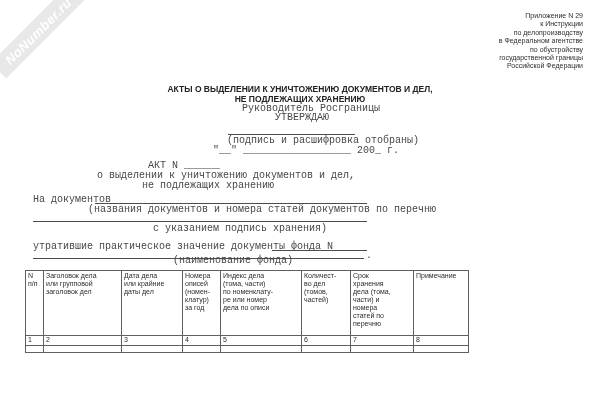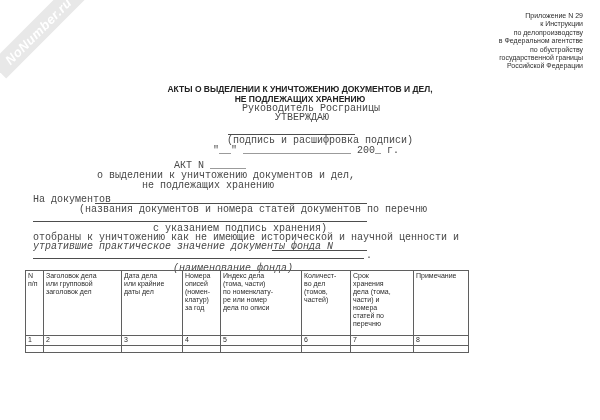--- a/index.html
+++ b/index.html
@@ -48,39 +48,38 @@
     </div>
 
   <div class="doc-title">
     <div>АКТЫ О ВЫДЕЛЕНИИ К УНИЧТОЖЕНИЮ ДОКУМЕНТОВ И ДЕЛ,</div>
     <div>НЕ ПОДЛЕЖАЩИХ ХРАНЕНИЮ</div>
   </div>
 
   <div class="mono" style="left:275px;top:113px;">УТВЕРЖДАЮ</div>
   <div class="mono" style="left:242px;top:104px;">Руководитель Росграницы</div>
   <div class="fill-line" style="left:228px;top:134px;width:127px;"></div>
-  <div class="mono" style="left:227px;top:136px;">(подпись и расшифровка подписи)</div>
+  <div class="mono" style="left:227px;top:136px;">(подпись и расшифровка отобраны)</div>
   <div class="mono" style="left:213px;top:146px;">"__" __________________ 200_ г.</div>
 
-  <div class="mono" style="left:174px;top:161px;">АКТ N ______</div>
+  <div class="mono" style="left:148px;top:161px;">АКТ N ______</div>
   <div class="mono" style="left:97px;top:171px;text-align:right;">о выделении к уничтожению документов и дел,</div>
   <div class="mono" style="left:142px;top:181px;">не подлежащих хранению</div>
 
   <div class="mono" style="left:33px;top:195px;">На документов</div>
   <div class="fill-line" style="left:95px;top:203px;width:272px;"></div>
-  <div class="mono" style="left:79px;top:205px;">(названия документов и номера статей документов по перечню</div>
+  <div class="mono" style="left:88px;top:205px;">(названия документов и номера статей документов по перечню</div>
   <div class="fill-line" style="left:33px;top:221px;width:334px;"></div>
   <div class="mono" style="left:153px;top:224px;">с указанием подпись хранения)</div>
 
-  <div class="mono" style="left:33px;top:233px;">отобраны к уничтожению как не имеющие исторической и научной ценности и</div>
-  <div class="mono" style="left:33px;top:242px;font-style:italic;">утратившие практическое значение документы фонда N</div>
+  <div class="mono" style="left:33px;top:242px;">утратившие практическое значение документы фонда N</div>
   <div class="fill-line" style="left:272px;top:250px;width:95px;"></div>
   <div class="fill-line" style="left:33px;top:258px;width:331px;"></div>
   <div class="mono" style="left:366px;top:251px;">.</div>
-  <div class="mono" style="left:173px;top:264px;font-style:italic;">(наименование фонда)</div>
+  <div class="mono" style="left:173px;top:256px;">(наименование фонда)</div>
 
   <table class="acts-table">
     <colgroup>
       <col style="width:18px">
         <col style="width:78px">
         <col style="width:61px">
         <col style="width:38px">
       <col style="width:81px">
         <col style="width:49px">
         <col style="width:63px">

